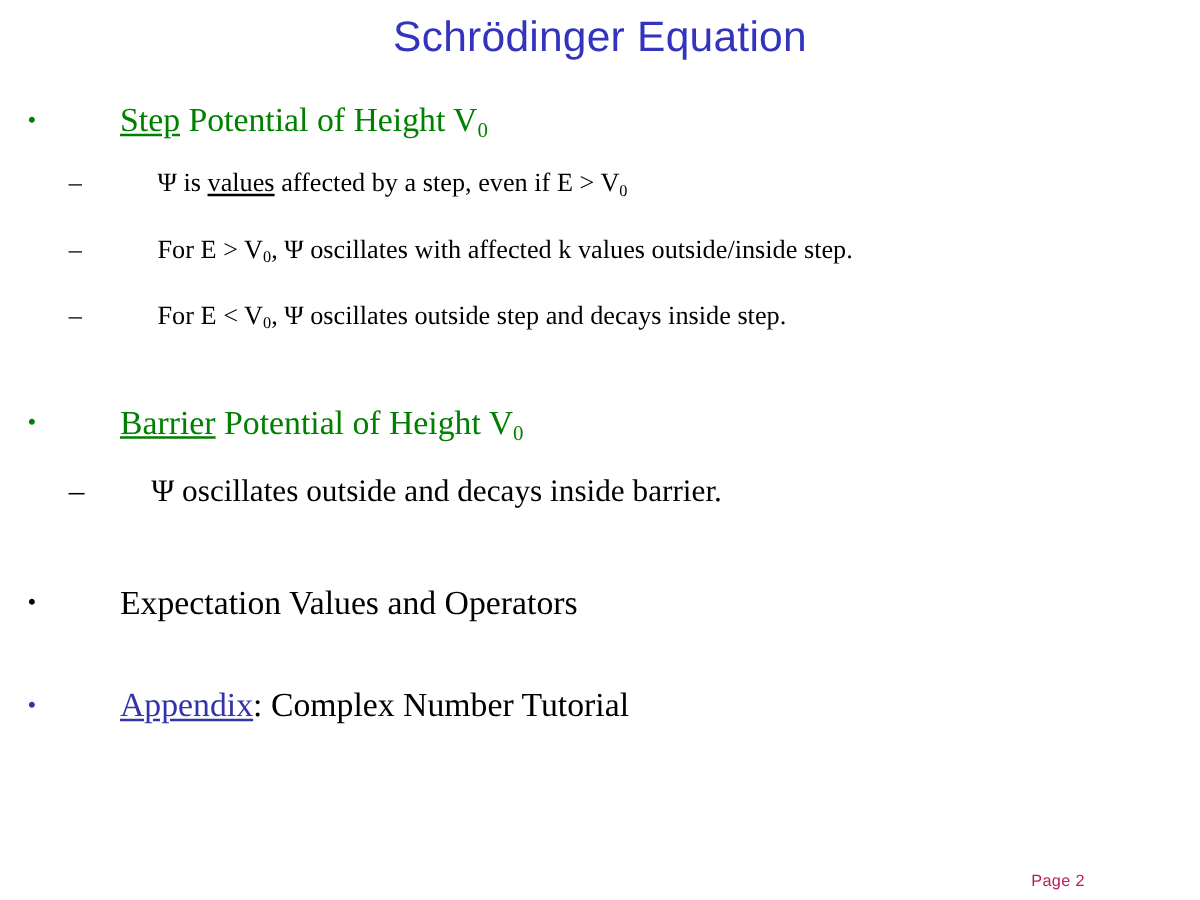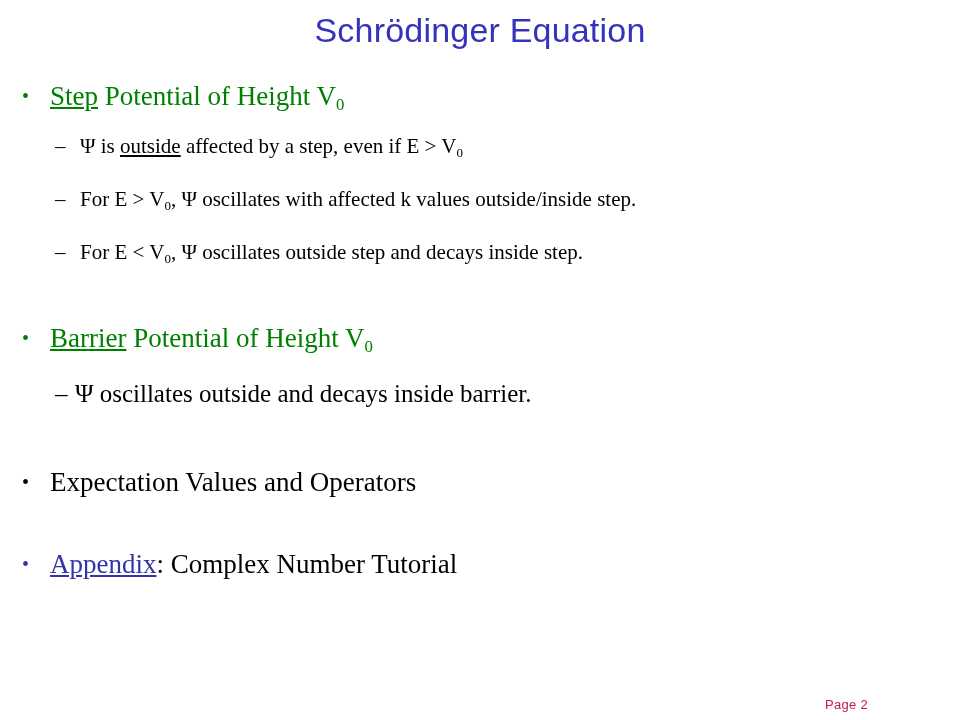--- a/index.html
+++ b/index.html
@@ -49,20 +49,21 @@
   .marker {
     position: absolute;
     display: inline-block;
     text-align: left;
   }
 
   .text {
     position: absolute;
     display: inline-block;
     white-space: nowrap;
+    margin-left: 46px;
   }
 
   
   .lvl1 {
     font-size: 27px;
     line-height: 32px;
   }
   .lvl1 .marker {
     font-size: 20px;
   }
@@ -120,21 +121,21 @@
     <div class="row lvl1 green" style="left:0; top:80px;">
       <span class="marker" style="left:22px;">•</span>
       <span class="text" style="left:50px;">
         <span class="u">Step</span><span> Potential of Height V</span><sub>0</sub>
       </span>
     </div>
 
     <div class="row lvl2 black" style="left:0; top:133px;">
       <span class="marker" style="left:55px;">–</span>
       <span class="text" style="left:80px;">
-        <span>Ψ is </span><span class="u">outside</span><span> affected by a step, even if E &gt; V</span><sub>0</sub>
+        <span>Ψ is </span><span class="u">values</span><span> affected by a step, even if E &gt; V</span><sub>0</sub>
       </span>
     </div>
 
     <div class="row lvl2 black" style="left:0; top:186px;">
       <span class="marker" style="left:55px;">–</span>
       <span class="text" style="left:80px;">
         <span>For E &gt; V</span><sub>0</sub><span>, Ψ oscillates with affected k values outside/inside step.</span>
       </span>
     </div>
 

